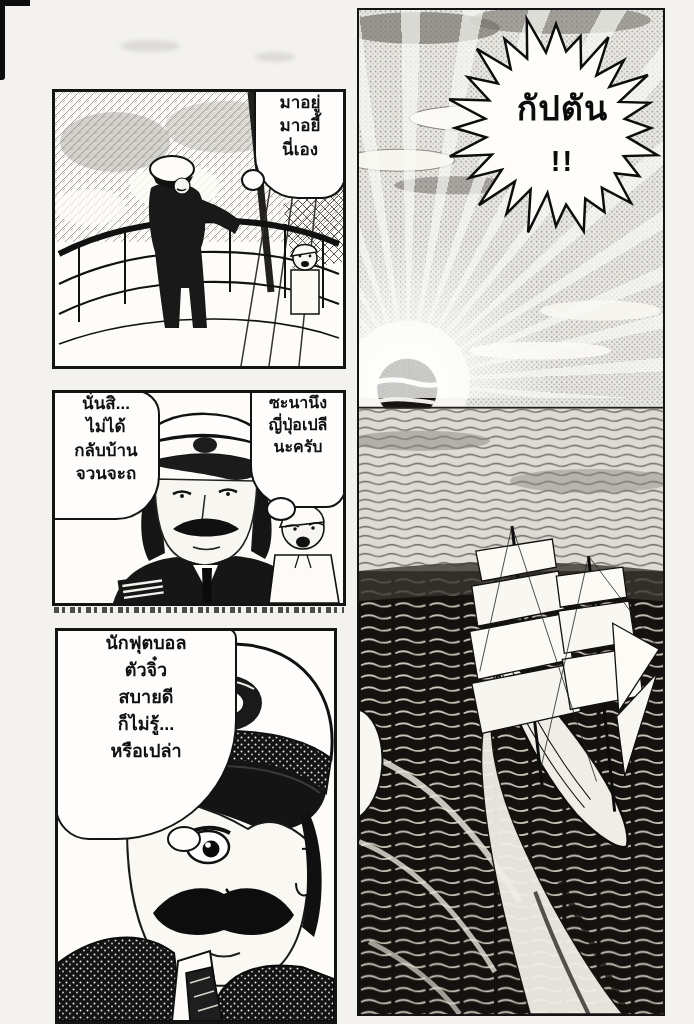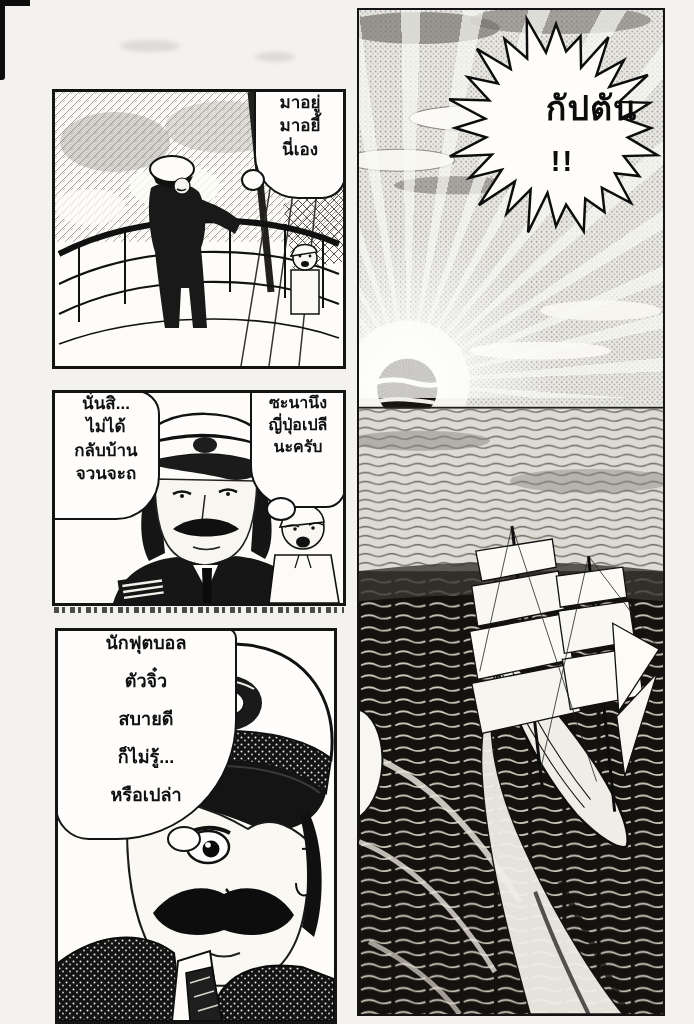--- a/index.html
+++ b/index.html
@@ -47,33 +47,33 @@
   }
   #bubble-p1{top:-3px;right:-3px;width:88px;height:106px;font-size:17px;
     border-radius:4px 0 24px 44px;}
   #bubble-p1 .bump{left:-15px;bottom:6px;width:20px;height:18px;}
   #bubble-p2-left{top:-3px;left:-3px;width:104px;height:126px;font-size:17px;
     border-radius:0 24px 44px 0;}
   #bubble-p2-right{top:-3px;right:-3px;width:92px;height:114px;font-size:16px;
     border-radius:0 0 20px 42px;}
   #bubble-p2-right .bump{left:14px;bottom:-15px;width:26px;height:20px;}
   #bubble-p3{top:-3px;left:-3px;width:178px;height:208px;font-size:18px;line-height:1.5;
-    border-radius:0 10px 120px 34px;gap:11px;}
+    border-radius:0 10px 120px 34px;}
   #bubble-p3 .bump{right:34px;bottom:-14px;width:30px;height:22px;}
   
   .burst{
     position:absolute;left:449px;top:10px;width:214px;height:240px;z-index:6;
   }
   .burst svg{position:absolute;inset:0;width:100%;height:100%;}
   .burst .burst-text{
     position:absolute;left:18%;top:22%;width:70%;height:56%;
     display:flex;flex-direction:column;justify-content:center;text-align:center;
     font-weight:bold;color:#0c0c0c;
   }
-  .burst .burst-line-1{font-size:34px;letter-spacing:1px;text-align:right;}
+  .burst .burst-line-1{font-size:34px;letter-spacing:1px;}
   .burst .burst-line-2{font-size:29px;margin-top:10px;letter-spacing:2px;}
   
   .scan-edge-left{position:absolute;left:0;top:0;width:5px;height:80px;background:#0d0d0d;border-radius:0 0 3px 0;}
   .scan-edge-top{position:absolute;left:0;top:0;width:30px;height:6px;background:#0d0d0d;}
   .smudge{position:absolute;border-radius:50%;filter:blur(2px);opacity:.25;background:#9a9893;}
   .smudge.s1{left:120px;top:40px;width:60px;height:12px;}
   .smudge.s2{left:255px;top:52px;width:40px;height:10px;}
 </style>
 </head>
 <body>

